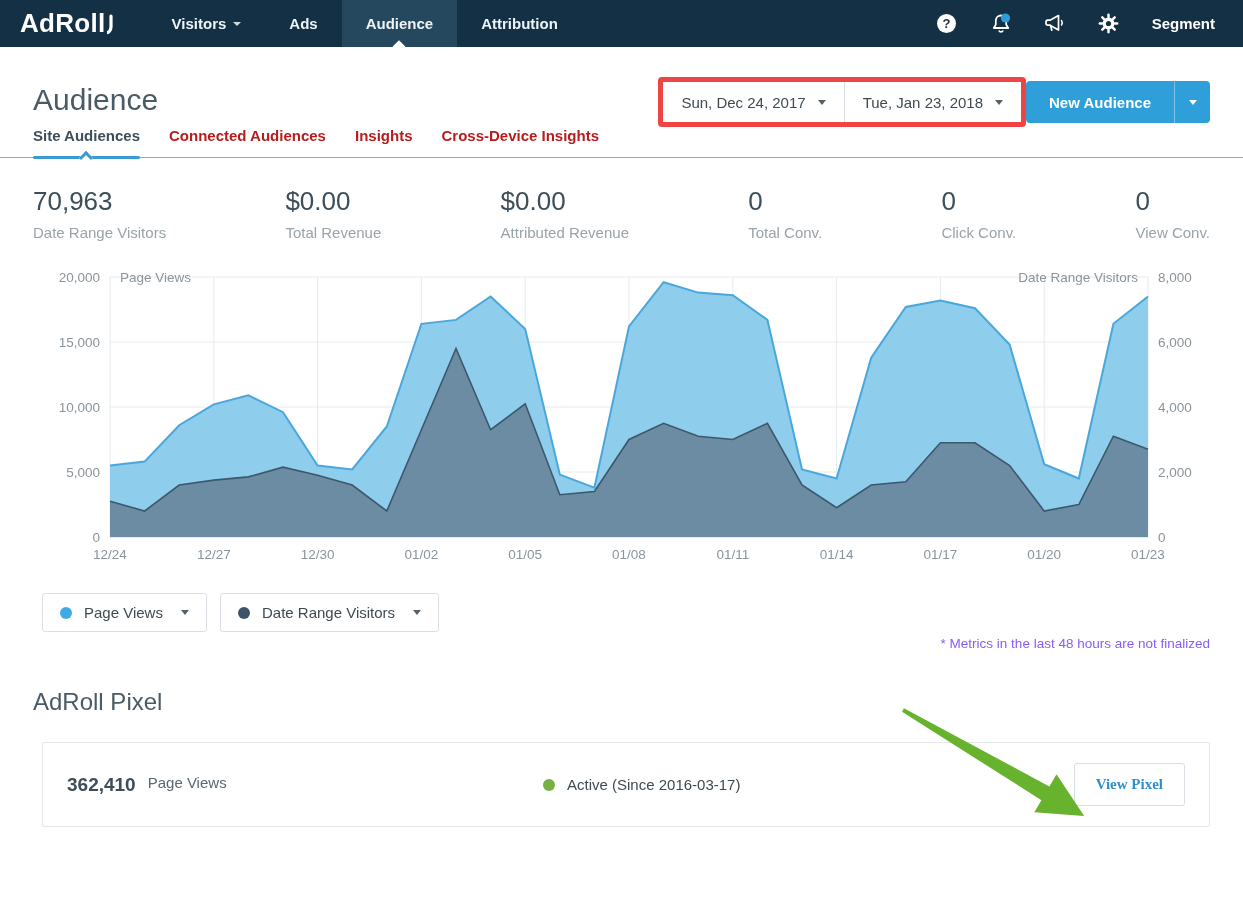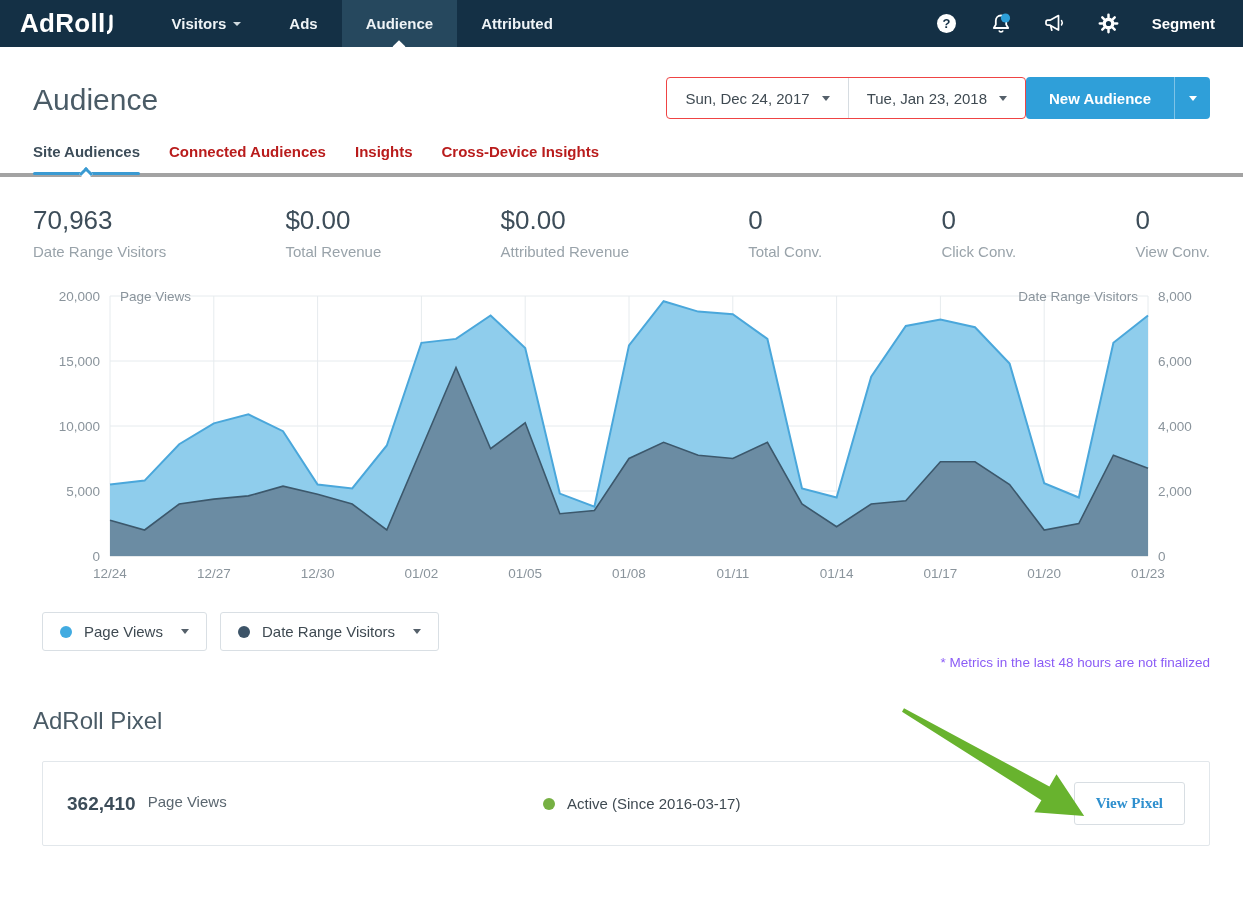--- a/index.html
+++ b/index.html
@@ -22,34 +22,34 @@
                border-top:4px solid #cfd9df; margin-left:7px; }
   .nav-right { margin-left:auto; display:flex; align-items:center; padding-right:14px; }
   .nav-icon { width:54px; height:47px; display:flex; align-items:center; justify-content:center;
               cursor:pointer; position:relative; }
   .nav-account { color:#fff; font-size:15px; font-weight:700; padding:0 14px 0 16px; cursor:pointer; }
   
   .page-header { display:flex; justify-content:space-between; align-items:flex-start;
                  padding:30px 33px 0 33px; }
   .page-title { font-size:30px; font-weight:400; color:#4a5b66; margin-top:6px; }
   .header-controls { display:flex; align-items:center; }
-  .date-group { display:flex; background:#fff; border:1px solid #ef4444; border-radius:4px; overflow:hidden; }
+  .date-group { display:flex; background:#fff; border:5px solid #ef4444; border-radius:4px; overflow:hidden; }
   .date-select { height:40px; display:flex; align-items:center; gap:12px; padding:0 18px;
                  font-size:15px; color:#3f4a52; cursor:pointer; }
   .date-select:first-child { border-right:1px solid #d6dce1; }
   .sel-caret { width:0; height:0; border-left:4.5px solid transparent; border-right:4.5px solid transparent;
                border-top:5px solid #55606a; }
   .btn-split { display:flex; border-radius:4px; overflow:hidden; cursor:pointer; }
   .btn-main { background:#2f9fd9; color:#fff; font-size:15px; font-weight:700;
               height:42px; display:flex; align-items:center; padding:0 23px; }
   .btn-caret { background:#2f9fd9; border-left:1px solid rgba(255,255,255,.38); width:36px;
                display:flex; align-items:center; justify-content:center; }
   .btn-caret .sel-caret { border-top-color:#fff; }
   
-  .tabs { display:flex; padding:0 33px; margin-top:24px; border-bottom:4px solid #a3a3a3;text-align:center; }
+  .tabs { display:flex; padding:0 33px; border-bottom:1px solid #a3a3a3;text-align:center; }
   .tab { position:relative; margin-right:29px; padding-bottom:13px; font-size:15px;
          font-weight:600; color:#b91c1c; cursor:pointer; }
   .tab.active { color:#3d4d59; }
   .tab.active .underline { position:absolute; left:0; right:0; bottom:-2px; height:3px;
          background:#3a9ad2; border-radius:2px; }
   .tab.active .tab-notch { position:absolute; left:50%; bottom:-6px; width:10px; height:10px;
          background:#fff; border-top:3px solid #3a9ad2; border-left:3px solid #3a9ad2;
          transform:translateX(-50%) rotate(45deg); }
   
   .stats { display:flex; justify-content:space-between; padding:28px 33px 0 33px; }
@@ -96,21 +96,21 @@
     <span class="nav-caret"></span>
   </div>
   <div class="nav-item">
     <span>Ads</span>
   </div>
   <div class="nav-item active">
     <span>Audience</span>
     <span class="notch"></span>
   </div>
   <div class="nav-item">
-    <span>Attributed</span>
+    <span>Attribution</span>
   </div>
   <div class="nav-right">
     <div class="nav-icon">
       <svg width="21" height="21" viewBox="0 0 21 21">
           <circle cx="10.5" cy="10.5" r="9.5" fill="#fff"></circle>
           <text x="10.5" y="15" text-anchor="middle" font-size="13" font-weight="bold" fill="#143045" font-family="Liberation Sans, sans-serif">?</text>
         </svg>
     </div>
     <div class="nav-icon">
       <svg width="26" height="26" viewBox="0 0 26 26">

